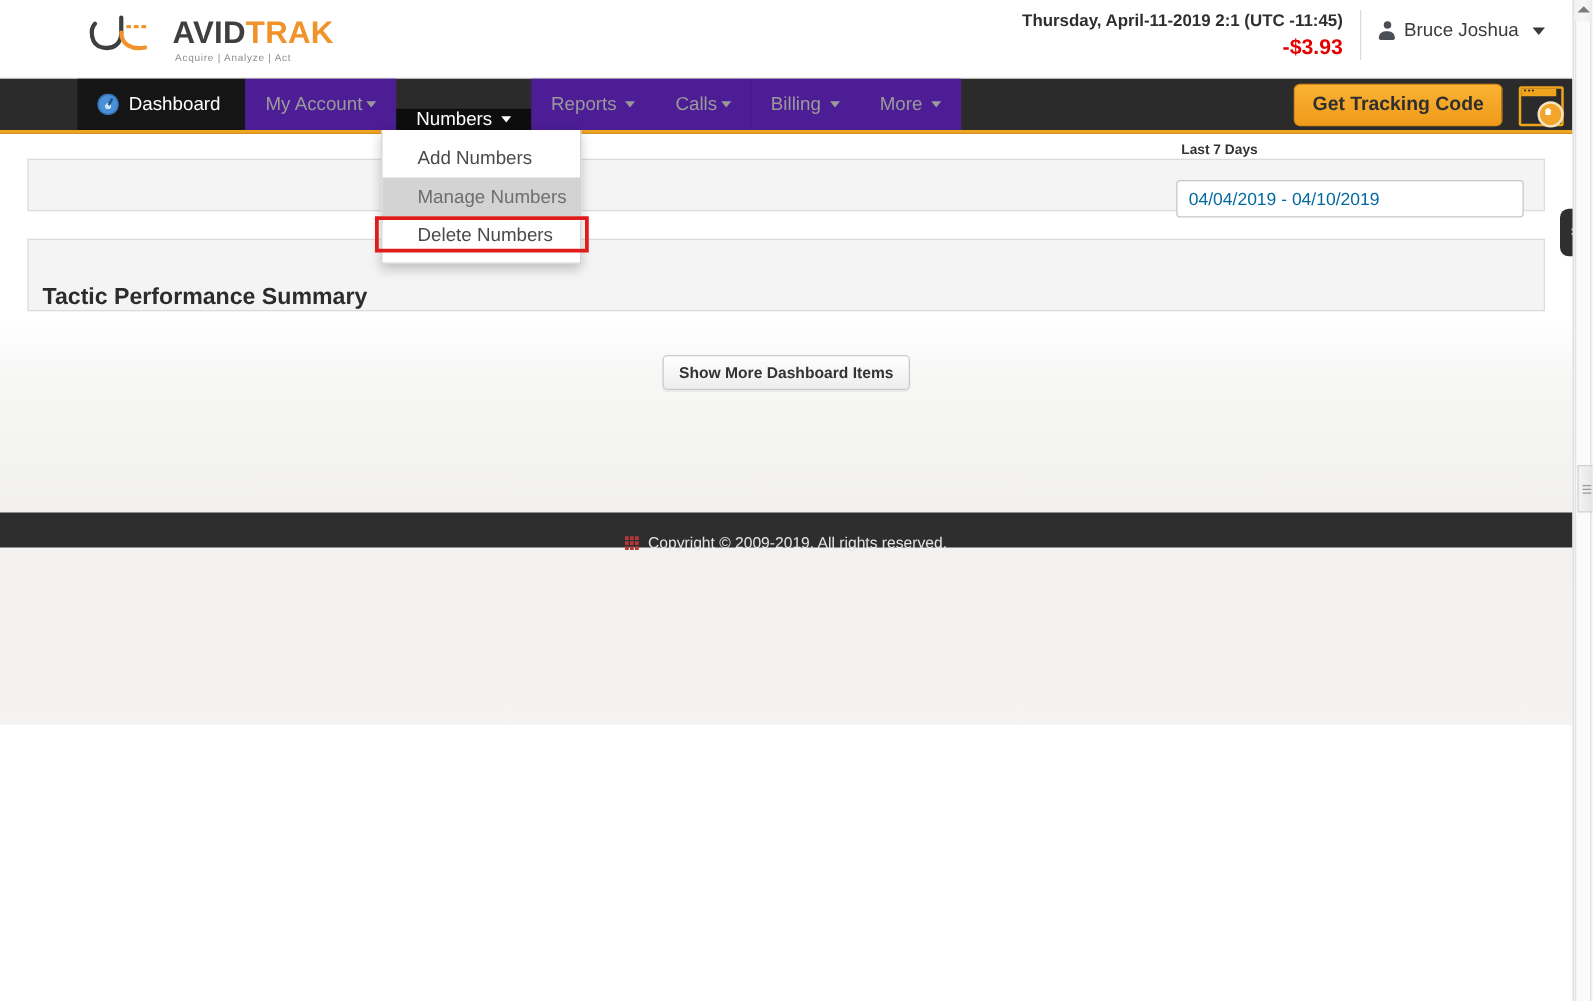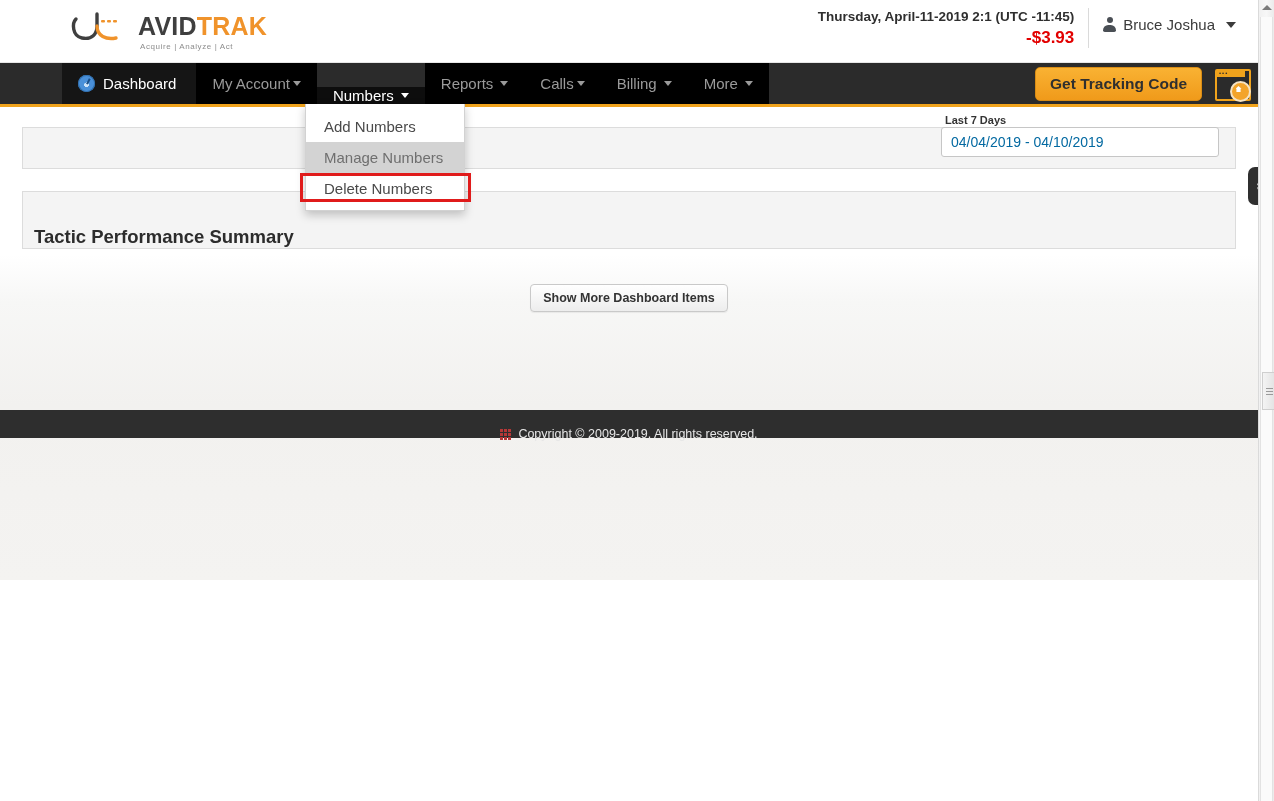--- a/index.html
+++ b/index.html
@@ -131,21 +131,21 @@
   }
   .nav-left { display: flex; margin-left: 62px; }
   .nav-item {
     display: flex;
     align-items: center;
     padding: 0 16px;
     color: #9a9a9a;
     font-size: 15px;
     cursor: pointer;
     white-space: nowrap;
-    background: #000000;
+    background: #4c1d95;
   }
   .nav-item .label { color: inherit; }
   .nav-item.dashboard {
     background: #151515;
     color: #ffffff;
     padding: 0 20px 0 16px;
   }
   .nav-item.active {
     background: #0d0d0d;
     color: #ffffff;
@@ -246,21 +246,21 @@
     top: 41px;
     width: 158px;
     background: #ffffff;
     border: 1px solid #d2d2d2;
     border-top: none;
     box-shadow: 0 4px 9px rgba(0,0,0,.22);
     padding: 7px 0 6px;
     z-index: 40;
   }
   .dd-item {
-    padding: 7px 18px;
+    padding: 7px 28px;
     font-size: 15px;
     color: #4a4a4a;
     cursor: pointer;
     white-space: nowrap;
   }
   .dd-item.hovered {
     background: #d3d3d3;
     color: #6f6f6f;
   }
   .dd-highlight {
@@ -294,21 +294,21 @@
   .daterange {
     position: absolute;
     right: 16px;
     top: -14px;
     width: 278px;
   }
   .daterange-label {
     font-size: 11px;
     font-weight: bold;
     color: #333333;
-    margin-bottom: 1px;
+    margin-bottom: 18px;
     padding-left: 4px;
   }
   .daterange-input {
     width: 100%;
     box-sizing: border-box;
     padding: 6px 9px;
     font-size: 14px;
     color: #0369a1;
     border: 1px solid #c6c6c6;
     border-radius: 3px;

